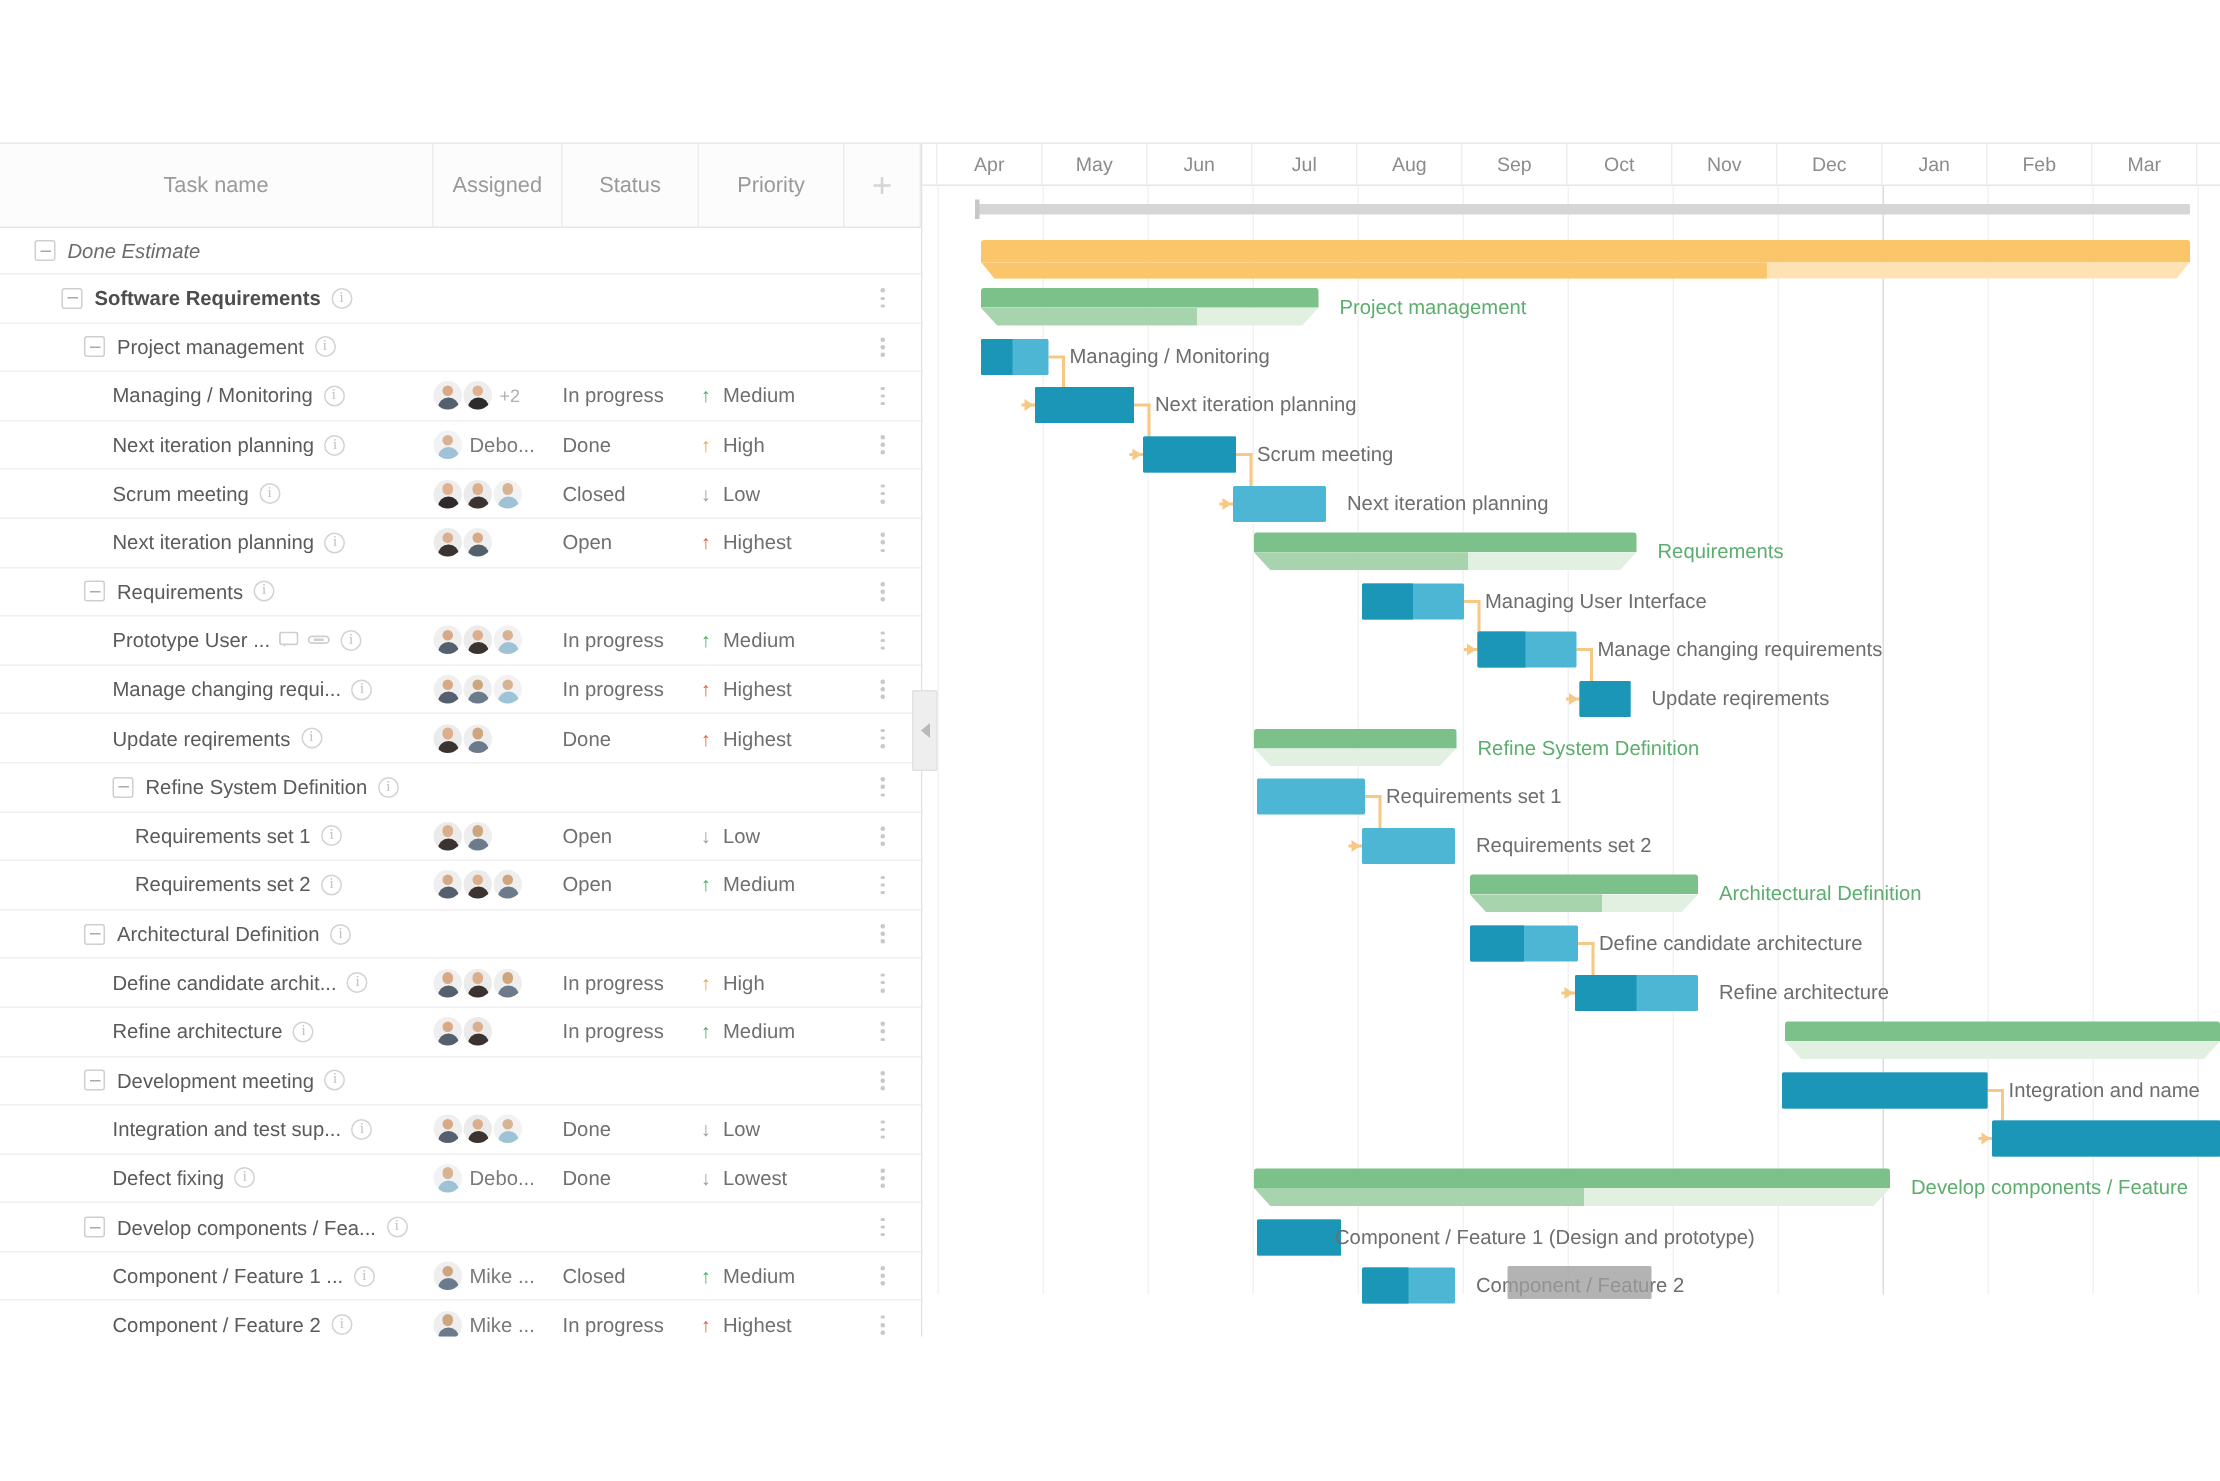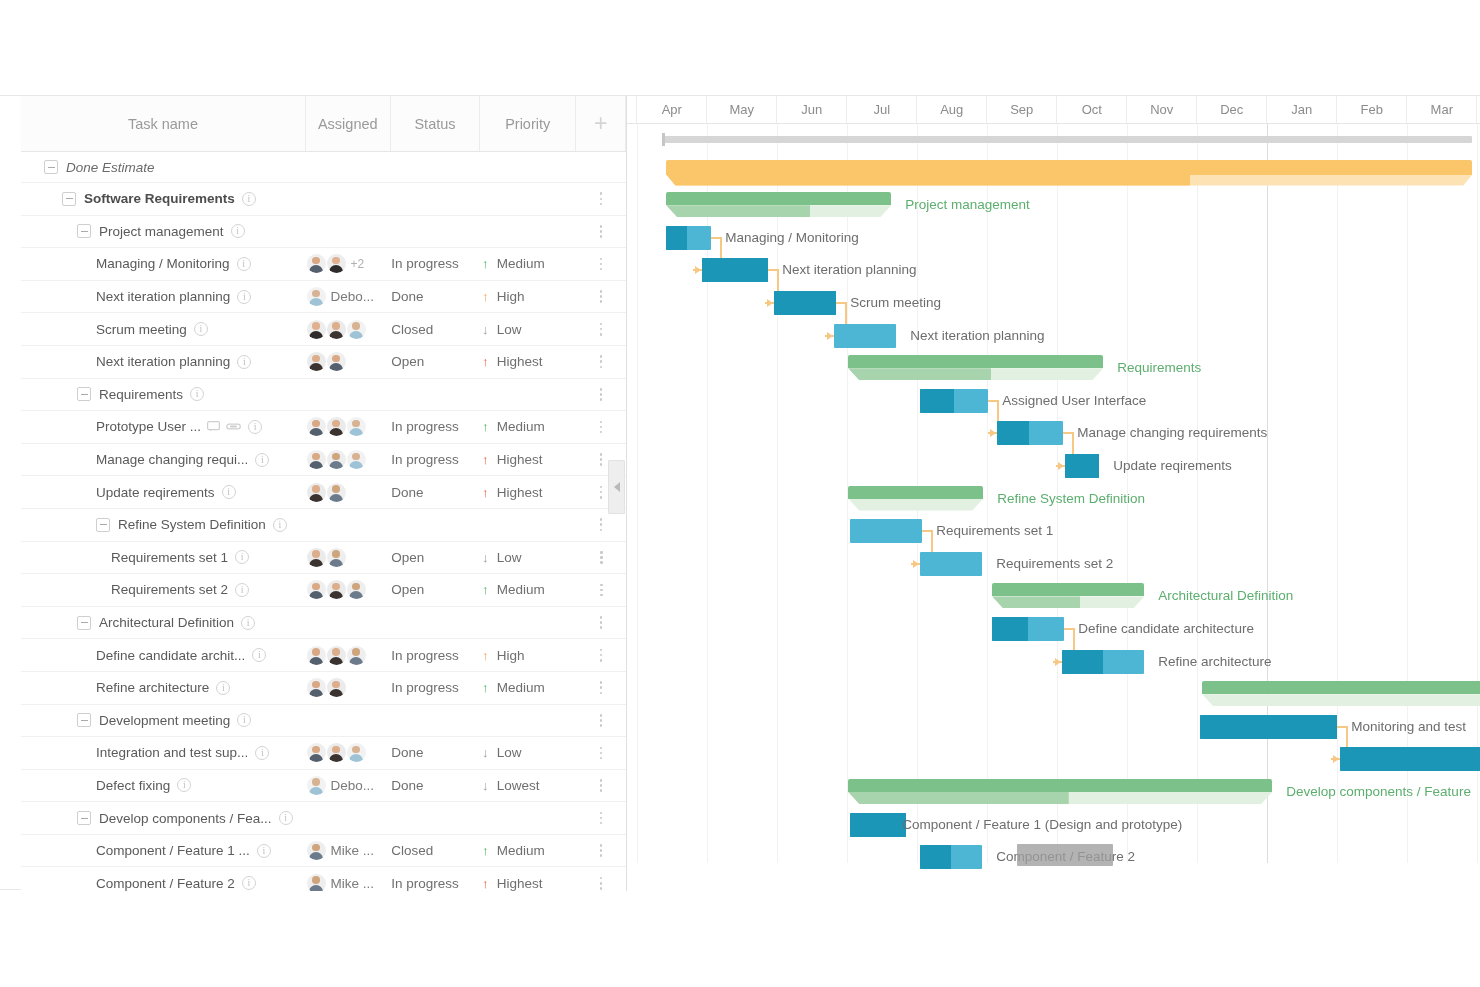--- a/index.html
+++ b/index.html
@@ -18,21 +18,20 @@
     display: flex;
   }
 
   
   #grid {
     position: relative;
     width: 615px; height: 795px;
     border-right: 1px solid #e0e0e0;
     overflow: hidden;
     background: #fff;
-    margin-left: 21px;
   }
   .grid-header {
     display: flex; height: 56px;
     border-bottom: 1px solid #e6e6e6;
     background: #fcfcfc;
   }
   .hcell {
     display: flex; align-items: center; justify-content: center;
     font-size: 14.5px; color: #9a9a9a; font-weight: 400;
     border-right: 1px solid #ececec;
@@ -970,21 +969,21 @@
           <div class="bar-label" style="left: 283px; top: 199.6px;">Next iteration planning</div>
           <div class="bar bar-green" style="left: 221px; width: 255px; top: 231.2px;">
             <span class="top"></span>
             <span class="btm"></span>
             <span class="prog" style="width:142.8px"></span>
           </div>
           <div class="bar-label summary" style="left: 490px; top: 232.2px;">Requirements</div>
           <div class="bar bar-task" style="left: 293px; width: 68px; top: 264.8px;">
             <span class="done" style="width:34px"></span>
           </div>
-          <div class="bar-label" style="left: 375px; top: 264.8px;">Assigned User Interface</div>
+          <div class="bar-label" style="left: 375px; top: 264.8px;">Managing User Interface</div>
           <div class="bar bar-task" style="left: 370px; width: 66px; top: 297.4px;">
             <span class="done" style="width:31.68px"></span>
           </div>
           <div class="bar-label" style="left: 450px; top: 297.4px;">Manage changing requirements</div>
           <div class="bar bar-task" style="left: 438px; width: 34px; top: 330px;">
             <span class="done" style="width:34px"></span>
           </div>
           <div class="bar-label" style="left: 486px; top: 330px;">Update reqirements</div>
           <div class="bar bar-green" style="left: 221px; width: 135px; top: 361.6px;">
             <span class="top"></span>
@@ -1011,21 +1010,21 @@
           </div>
           <div class="bar-label" style="left: 531px; top: 525.6px;">Refine architecture</div>
           <div class="bar bar-green" style="left: 575px; width: 290px; top: 557.2px;">
             <span class="top"></span>
             <span class="btm"></span>
             <span class="prog" style="width:0px"></span>
           </div>
           <div class="bar bar-task" style="left: 573px; width: 137px; top: 590.8px;">
             <span class="done" style="width:137px"></span>
           </div>
-          <div class="bar-label" style="left: 724px; top: 590.8px;">Monitoring and test</div>
+          <div class="bar-label" style="left: 724px; top: 590.8px;">Integration and name</div>
           <div class="bar bar-task" style="left: 713px; width: 152px; top: 623.4px;">
             <span class="done" style="width:152px"></span>
           </div>
           <div class="bar bar-green" style="left: 221px; width: 424px; top: 655px;">
             <span class="top"></span>
             <span class="btm"></span>
             <span class="prog" style="width:220.48px"></span>
           </div>
           <div class="bar-label summary" style="left: 659px; top: 656px;">Develop components / Feature</div>
           <div class="bar bar-task" style="left: 223px; width: 56px; top: 688.6px;">

